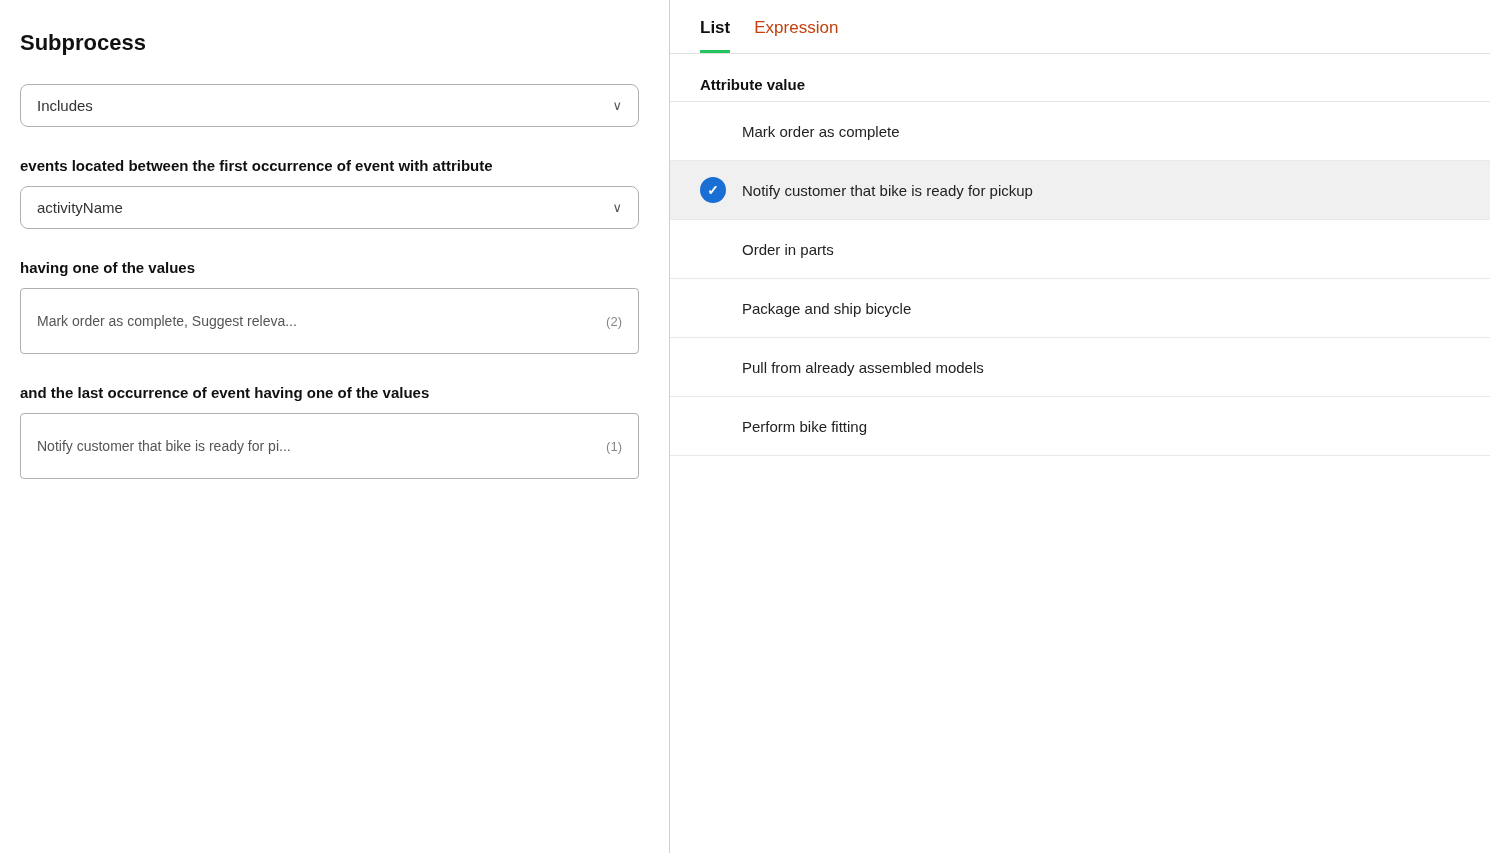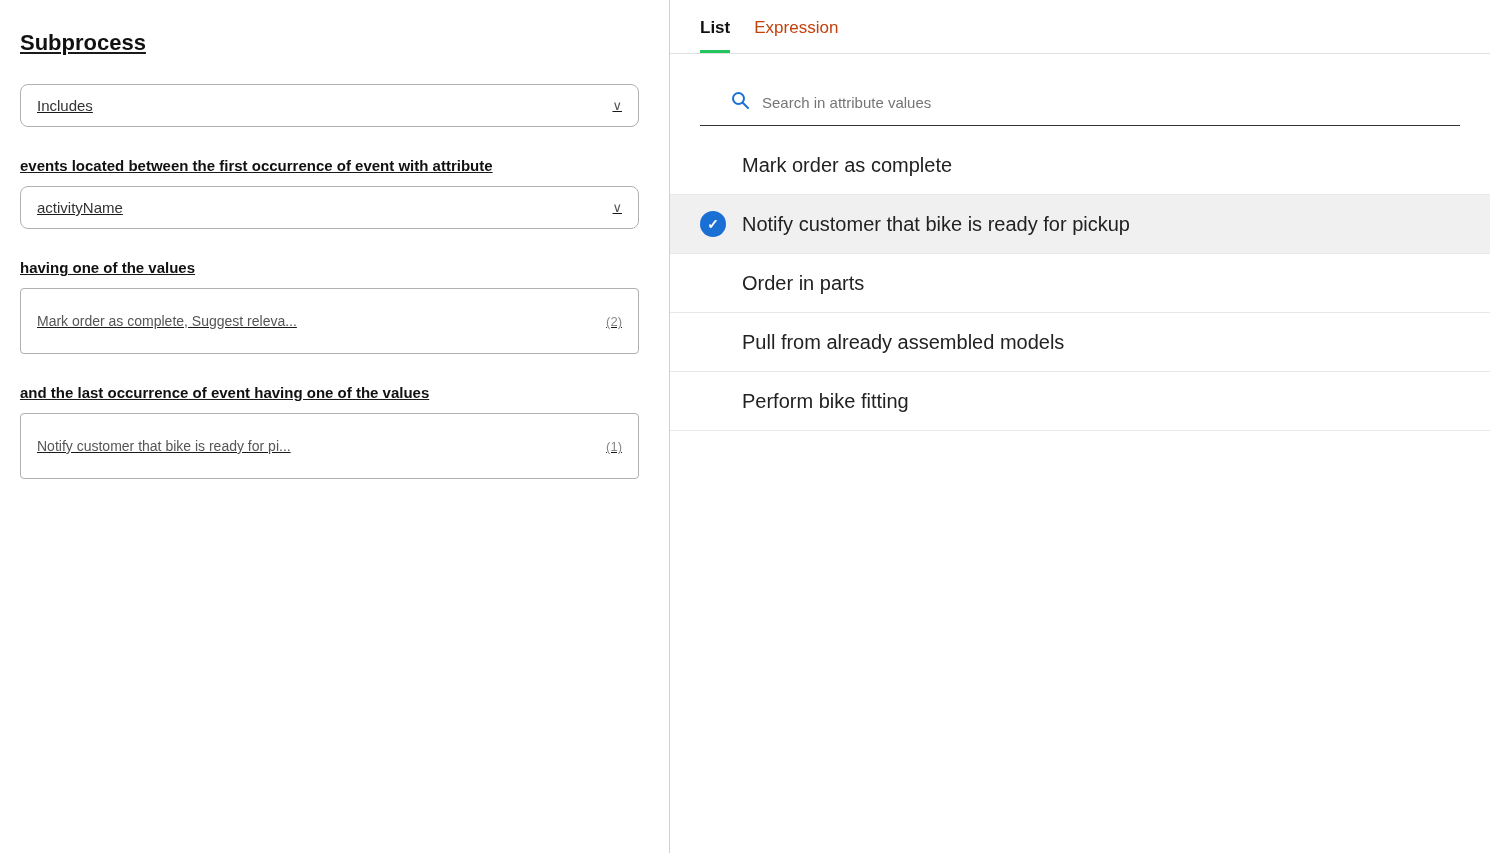--- a/index.html
+++ b/index.html
@@ -16,21 +16,20 @@
 
     
     .left-panel {
       width: 670px;
       min-width: 670px;
       padding: 30px 30px 30px 20px;
       border-right: 1px solid #d0d0d0;
       display: flex;
       flex-direction: column;
       gap: 28px;
-      text-decoration: underline;
     }
 
     .panel-title {
       font-size: 22px;
       font-weight: 600;
       color: #111;
     }
 
     .section-label {
       font-size: 15px;
@@ -178,21 +177,21 @@
       font-weight: 700;
     }
 
     .placeholder-circle {
       width: 26px;
       height: 26px;
       flex-shrink: 0;
     }
 
     .list-item-text {
-      font-size: 20px;
+      font-size: 15px;
       color: #222;
     }
   </style>
 </head>
 <body>
 
 <div class="left-panel">
 
   <div class="panel-title">Subprocess</div>
 
@@ -229,47 +228,43 @@
 
 </div>
 
 <div class="right-panel">
 
   <div class="tabs-header">
     <div class="tab active">List</div>
     <div class="tab">Expression</div>
   </div>
 
-  <div class="search-bar">
-    <span class="search-icon-wrap">
-      <svg width="20" height="20" viewBox="0 0 20 20" fill="none">
-        <circle cx="8.5" cy="8.5" r="5.5" stroke="#1a6fd4" stroke-width="2"></circle>
-        <line x1="13" y1="13" x2="18" y2="18" stroke="#1a6fd4" stroke-width="2" stroke-linecap="round"></line>
-      </svg>
-    </span>
-    <input class="search-input" type="text" placeholder="Search in attribute values" style="">
-  </div>
 
   <div class="list-area">
+    <div class="list-header">Attribute value</div>
 
     <div class="list-item">
       <div class="placeholder-circle"></div>
       <span class="list-item-text">Mark order as complete</span>
     </div>
 
     <div class="list-item selected">
       <div class="check-circle"></div>
       <span class="list-item-text">Notify customer that bike is ready for pickup</span>
     </div>
 
     <div class="list-item">
       <div class="placeholder-circle"></div>
       <span class="list-item-text">Order in parts</span>
     </div>
 
+    <div class="list-item">
+      <div class="placeholder-circle"></div>
+      <span class="list-item-text">Package and ship bicycle</span>
+    </div>
 
     <div class="list-item">
       <div class="placeholder-circle"></div>
       <span class="list-item-text">Pull from already assembled models</span>
     </div>
 
     <div class="list-item">
       <div class="placeholder-circle"></div>
       <span class="list-item-text">Perform bike fitting</span>
     </div>

